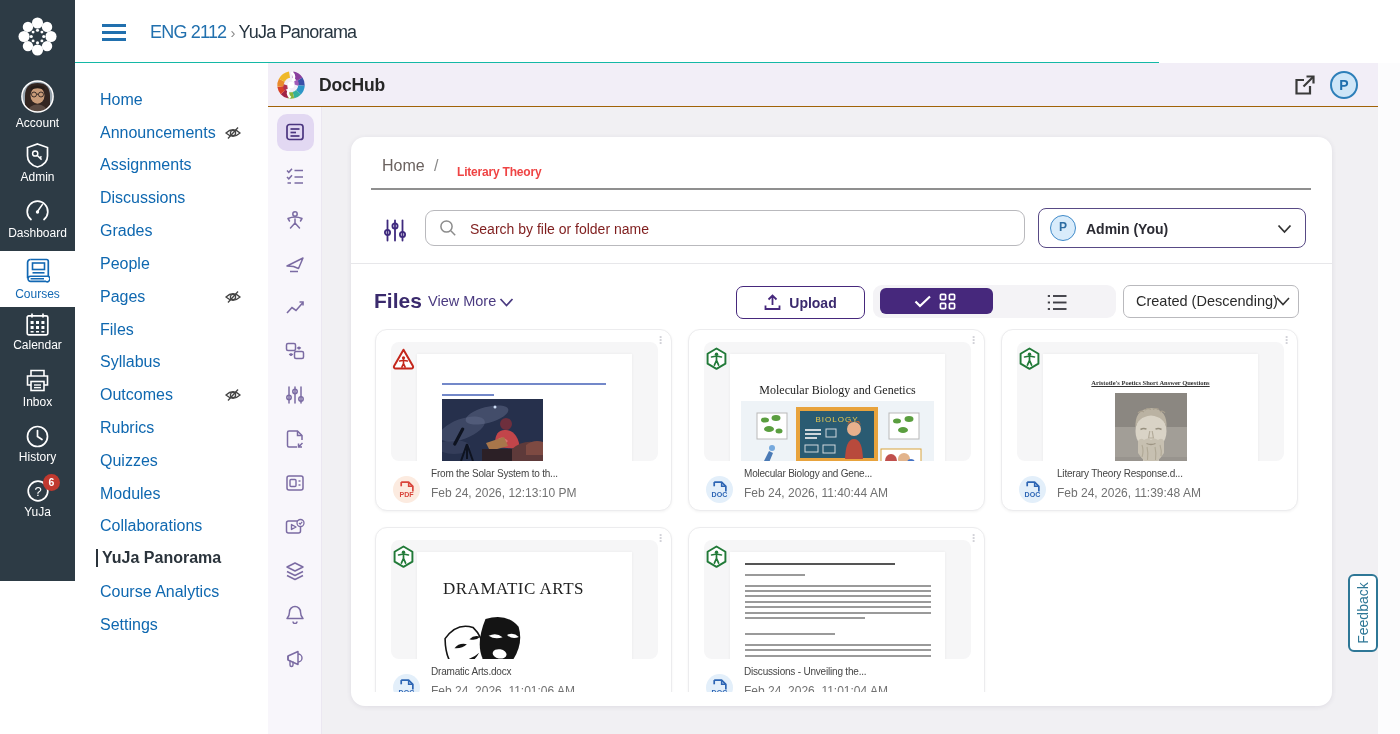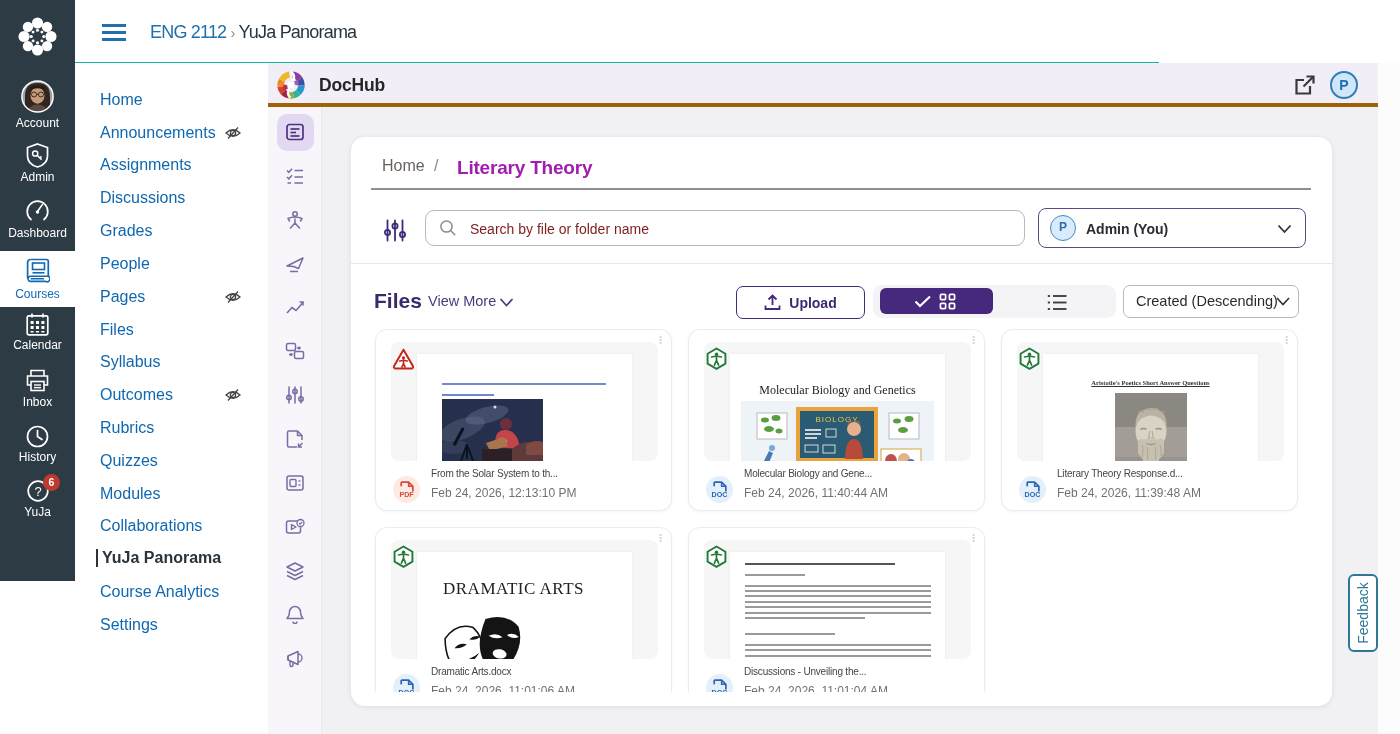--- a/index.html
+++ b/index.html
@@ -10,21 +10,21 @@
   .gitem { position:absolute; left:0; width:75px; text-align:center; color:#fff; }
   .glabel { font-size:12px; color:#fff; }
   #gcourses { position:absolute; left:0; top:251px; width:75px; height:56px; background:#fff; }
   
   #topbar { position:absolute; left:75px; top:0; width:1084px; height:63px; background:#fff; border-bottom:1px solid #14b8a6; }
   
   #cnav { position:absolute; left:75px; top:63px; width:193px; height:671px; background:#fff; }
   .citem { position:absolute; left:25px; font-size:16px; color:#0f68b0; white-space:nowrap; }
   
   #lti { position:absolute; left:268px; top:63px; width:1110px; height:671px; background:#f1f0f3; }
-  #ltihead { position:absolute; left:0; top:0; width:1110px; height:44px; background:#f2eef7; border-bottom:4px solid #a16207; }
+  #ltihead { position:absolute; left:0; top:0; width:1110px; height:44px; background:#f2eef7; border-bottom:1px solid #a16207; }
   #rail { position:absolute; left:0; top:44px; width:54px; height:627px; background:#f8f6fb; border-right:1px solid #ebe7f1; }
   .ricon { position:absolute; left:17px; width:20px; height:20px; }
   #panel { position:absolute; left:83px; top:74px; width:981px; height:569px; background:#fff; border-radius:14px; box-shadow:0 1px 5px rgba(60,50,90,0.10); }
   #rightstrip { position:absolute; left:1378px; top:63px; width:22px; height:671px; background:#fcfcfd; }
   
   .btn { position:absolute; height:33px; background:#fff; border:1px solid #46287c; border-radius:7px; color:#3b2a6e; font-size:14px; font-weight:bold; display:flex; align-items:center; justify-content:center; gap:8px; }
   
   .card { position:absolute; width:297px; height:182px; background:#fff; border:1px solid #ececee; border-radius:12px; box-shadow:0 1px 3px rgba(0,0,0,0.05); }
   .prev { position:absolute; left:15px; top:12px; width:267px; height:119px; background:#f6f6f7; border-radius:8px; overflow:hidden; }
   .page { position:absolute; left:26px; top:12px; width:215px; height:140px; background:#fff; box-shadow:0 0 3px rgba(0,0,0,0.06); }
@@ -306,21 +306,21 @@
         <path d="M3 8 L13 3.5 V16.5 L3 12 Z" fill="none" stroke="#7b6ba3" stroke-width="1.5" stroke-linejoin="round"></path>
         <path d="M13 6 a4 4 0 0 1 0 8" fill="none" stroke="#7b6ba3" stroke-width="1.4"></path>
         <path d="M5 12.5 V17 a1.5 1.5 0 0 0 3 0 V13.5" fill="none" stroke="#7b6ba3" stroke-width="1.4"></path>
         <line x1="3" y1="8" x2="3" y2="12" stroke="#7b6ba3" stroke-width="1.5"></line>
       </svg>
   </div>
   <div id="panel">
 
     <div class="abs" style="left:31px; top:20px; font-size:16px; color:#6b625f; font-weight:500;">Home</div>
     <div class="abs" style="left:83px; top:20px; font-size:16px; color:#8a8a8a;">/</div>
-    <div class="abs" style="left:106px; top:20px; font-size:19px; letter-spacing:-0.2px; color:#a21caf; font-weight:bold;">Literary Theory</div>
+    <div class="abs" style="left:106px; top:28px; font-size:12px; letter-spacing:-0.2px; color:#ef4444; font-weight:bold;">Literary Theory</div>
     <div class="abs" style="left:20px; top:51px; width:940px; height:2px; background:#8f8f8f;"></div>
 
     <svg class="abs" style="left:33px; top:82px;" width="22" height="23" viewBox="0 0 22 23">
       <g stroke="#3f2a7e" stroke-width="1.8" fill="none" stroke-linecap="round">
         <line x1="3.5" y1="1.5" x2="3.5" y2="21.5"></line>
           <circle cx="3.5" cy="13.5" r="2.6"></circle>
         <line x1="11" y1="1.5" x2="11" y2="21.5"></line>
           <circle cx="11" cy="7" r="2.6"></circle>
         <line x1="18.5" y1="1.5" x2="18.5" y2="21.5"></line>
           <circle cx="18.5" cy="15.5" r="2.6"></circle>

